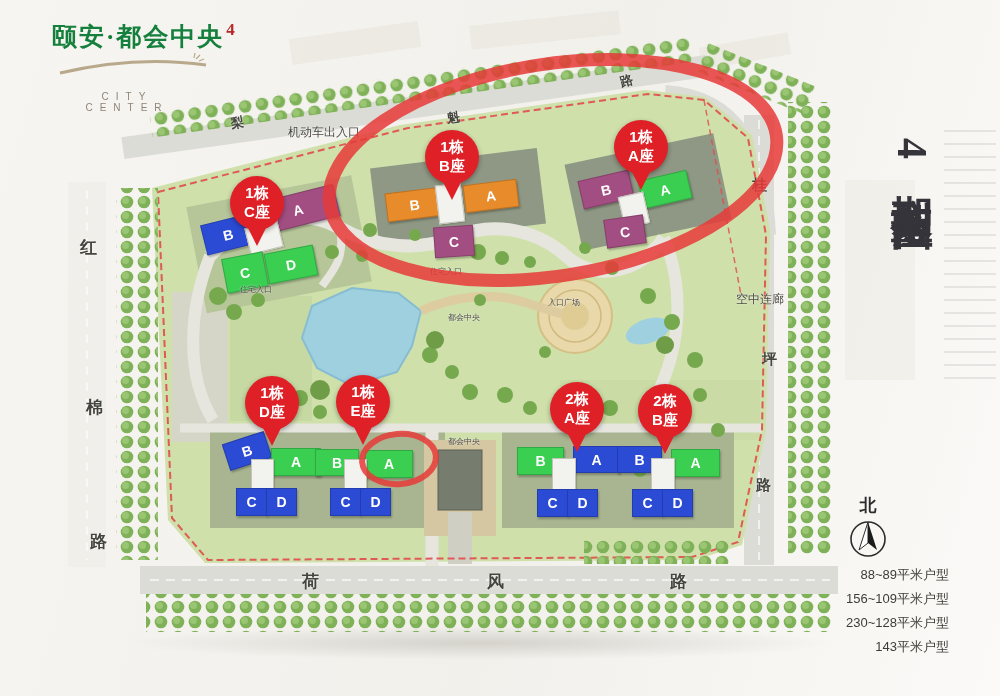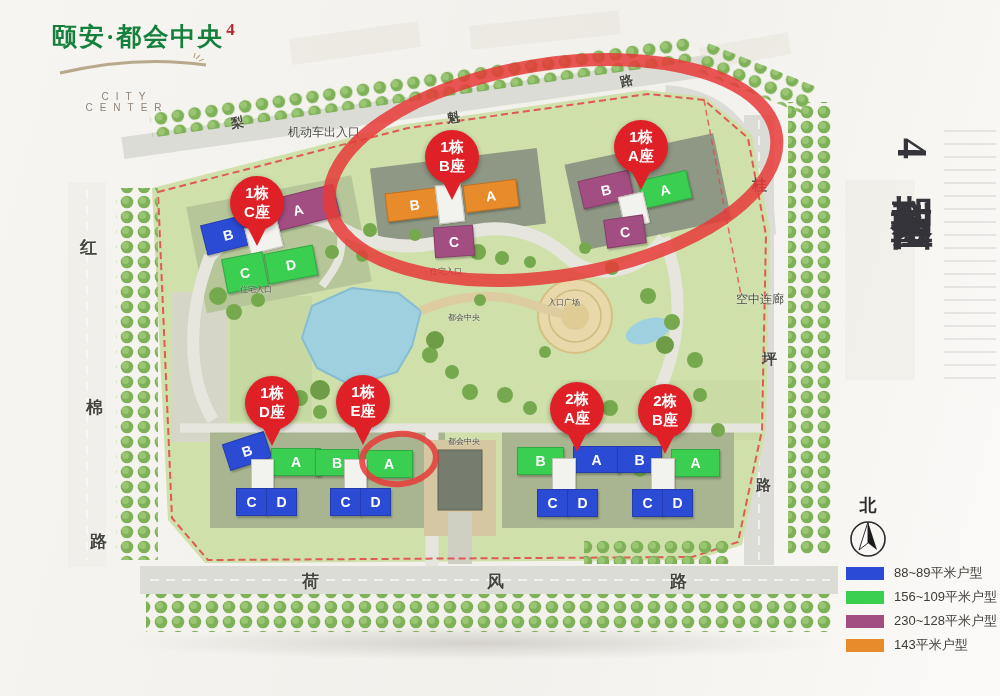--- a/index.html
+++ b/index.html
@@ -43,21 +43,21 @@
 
   
   .vtitle{position:absolute;left:884px;top:138px;z-index:7;writing-mode:vertical-rl;
        font-family:"Liberation Serif",serif;font-weight:600;font-size:42px;color:#34343a;
        letter-spacing:3px;}
   .ghost-table{position:absolute;left:944px;top:130px;width:52px;height:250px;z-index:2;
        background:repeating-linear-gradient(180deg,rgba(110,110,110,.14) 0 2px,transparent 2px 13px);}
   .north{position:absolute;left:846px;top:494px;z-index:7;text-align:center;width:44px;}
   .north .nlabel{font-size:17px;font-weight:700;color:#2c2c2c;}
   .legend{position:absolute;left:846px;top:566px;z-index:7;}
-  .lrow{display:flex;align-items:center;margin-bottom:10px;height:14px;}
+  .lrow{display:flex;align-items:flex-end;margin-bottom:10px;height:14px;flex-direction:column;}
   .sw{width:38px;height:13px;margin-right:10px;}
   .sw-0{background:#2b4ad6;}.sw-1{background:#3bcf52;}.sw-2{background:#a24e82;}.sw-3{background:#e88b2b;}
   .ltext{font-size:13px;color:#3c3c38;}
 
   .floor-shadow{position:absolute;left:120px;top:626px;width:720px;height:34px;z-index:0;
        background:radial-gradient(ellipse at center,rgba(110,105,95,.22),transparent 70%);}
 </style>
 </head>
 <body>
 

